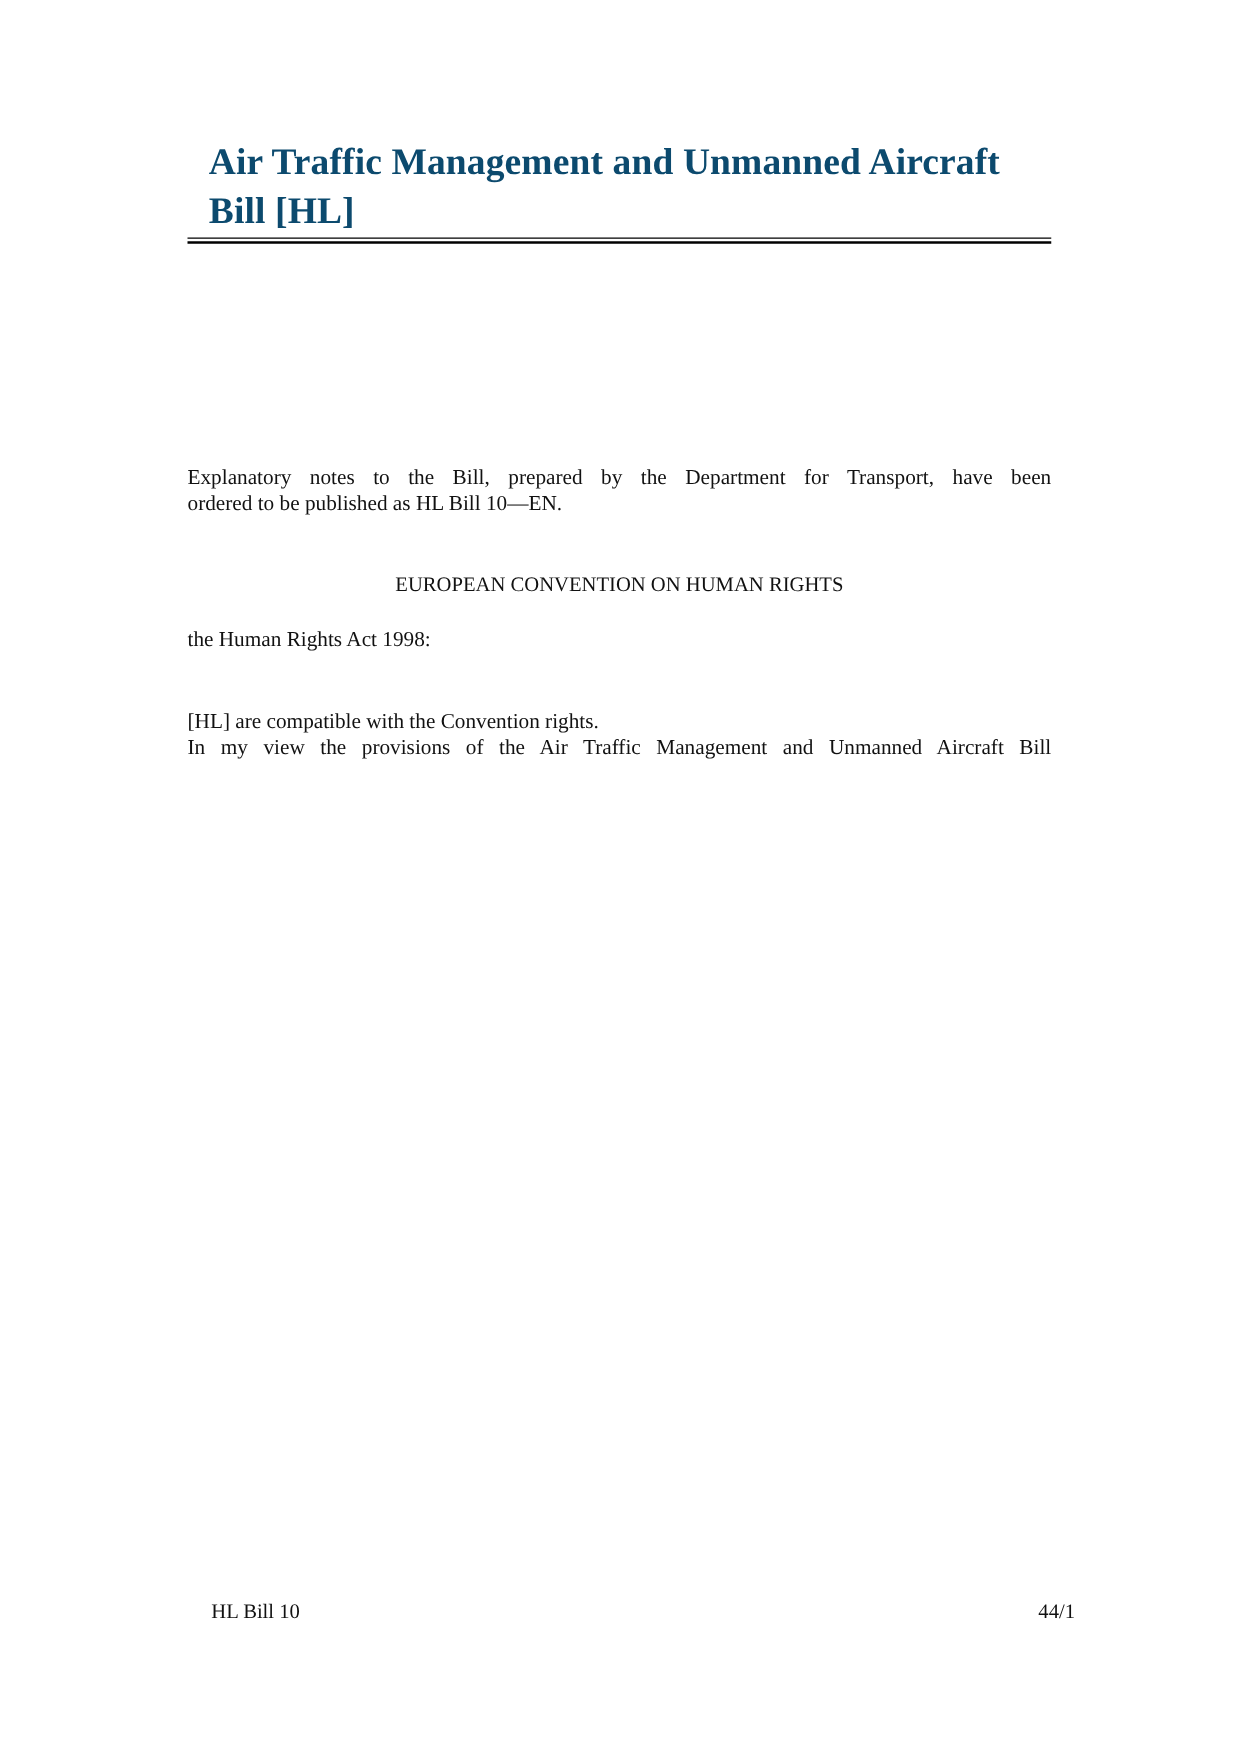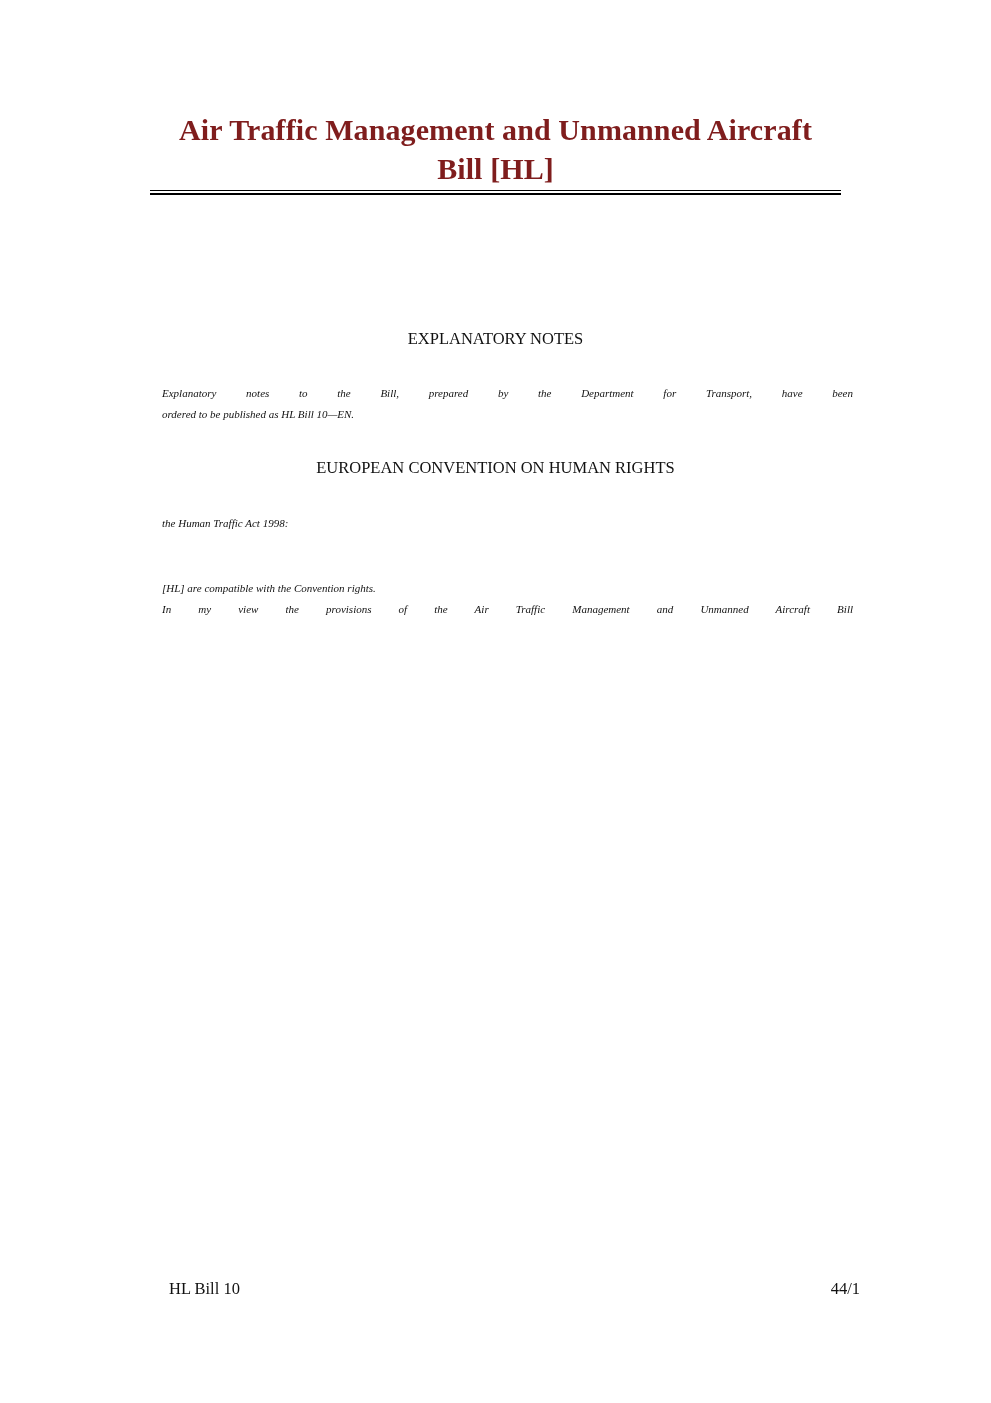--- a/index.html
+++ b/index.html
@@ -17,29 +17,29 @@
     }
     .page {
       position: absolute;
       left: 150px;
       top: 0;
       width: 691px;
       height: 1403px;
     }
     .title {
       position: absolute;
-      left: 0;
+      left: 17px;
       top: 110px;
       width: 691px;
-      text-align: center;
+      text-align: left;
       font-weight: bold;
       font-size: 30px;
       line-height: 39px;
       margin: 0;
-      color: #7f1d1d;
+      color: #0c4a6e;
       letter-spacing: 0.1px;
     }
     .rule-thin {
       position: absolute;
       left: 0;
       top: 190px;
       width: 691px;
       height: 1px;
       background: #000;
     }
@@ -58,25 +58,24 @@
       text-align: center;
       font-size: 16.5px;
       line-height: 21px;
       margin: 0;
       font-weight: normal;
     }
     .para {
       position: absolute;
       left: 0;
       width: 691px;
-      font-size: 11px;
+      font-size: 17px;
       line-height: 21px;
-      margin: 12px;
+      margin: 0;
       text-align: justify;
-      font-style: italic;
     }
     .para .line {
       display: block;
     }
     .para .line.justify {
       text-align: justify;
       text-align-last: justify;
     }
     .footer {
       position: absolute;
@@ -96,31 +95,30 @@
 <div class="page">
 
   <h1 class="title">
     <span style="display:block">Air Traffic Management and Unmanned Aircraft</span>
     <span style="display:block">Bill [HL]</span>
   </h1>
 
   <div class="rule-thin"></div>
   <div class="rule-thick"></div>
 
-  <h2 class="heading" style="top:328px;">EXPLANATORY NOTES</h2>
 
   <p class="para" style="top:371px;">
     <span class="line justify">Explanatory notes to the Bill, prepared by the Department for Transport, have been</span>
     <span class="line">ordered to be published as HL Bill 10—EN.</span>
   </p>
 
   <h2 class="heading" style="top:457px;">EUROPEAN CONVENTION ON HUMAN RIGHTS</h2>
 
   <p class="para" style="top:501px;">
-    <span class="line">the Human Traffic Act 1998:</span>
+    <span class="line">the Human Rights Act 1998:</span>
   </p>
 
   <p class="para" style="top:566px;">
     <span class="line">[HL] are compatible with the Convention rights.</span>
     <span class="line justify">In my view the provisions of the Air Traffic Management and Unmanned Aircraft Bill</span>
   </p>
 
   <div class="footer">
     <span>HL Bill 10</span>
     <span>44/1</span>

